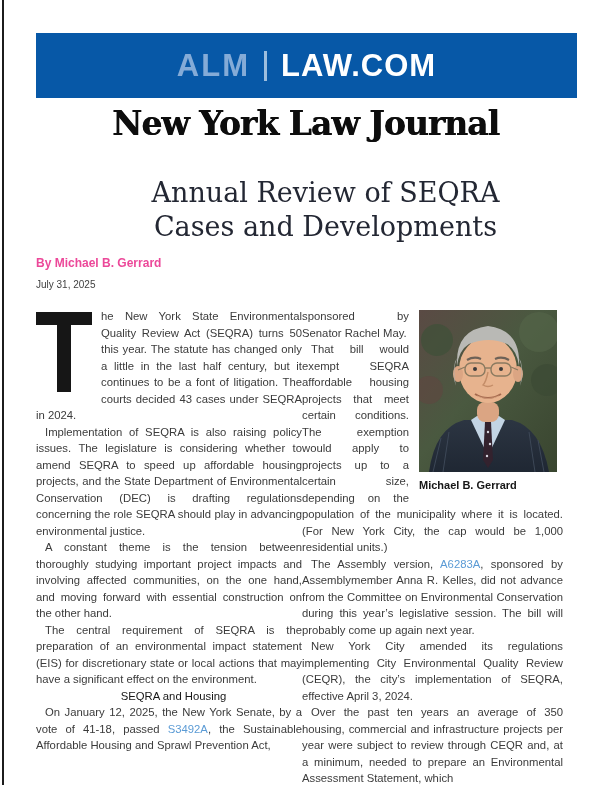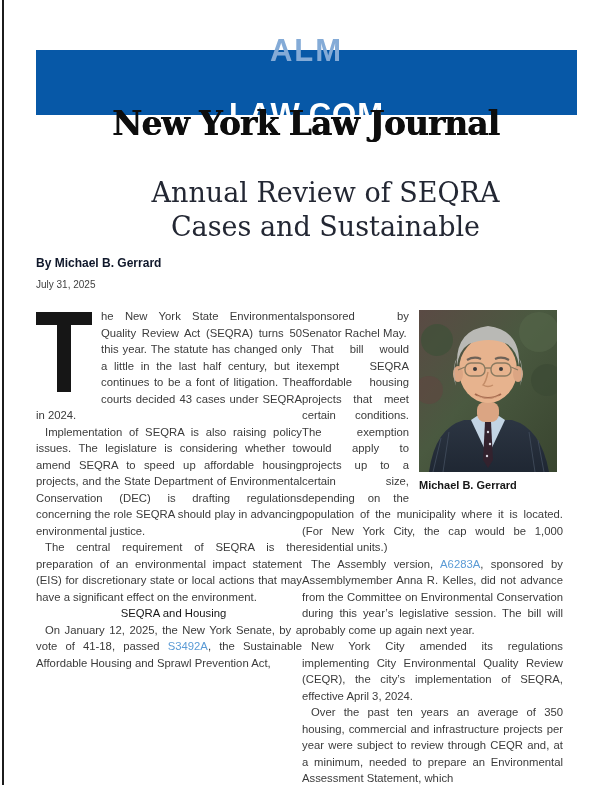--- a/index.html
+++ b/index.html
@@ -19,23 +19,23 @@
     overflow:hidden;
   }
   .page-edge{
     position:absolute;left:2px;top:0;bottom:0;width:2px;background:#1c1c1c;
   }
   .sr-only{
     position:absolute;width:1px;height:1px;overflow:hidden;clip:rect(0 0 0 0);white-space:nowrap;
   }
   
   .brand-bar{
-    position:absolute;left:36px;top:50px;width:541px;height:65px;
+    position:absolute;left:36px;top:33px;width:541px;height:65px;
     background:var(--header-bg);
-    display:flex;align-items:center;justify-content:center;gap:14px;flex-direction:column;
+    display:flex;align-items:center;justify-content:center;gap:14px;
   }
   .brand-alm{
     color:var(--alm-color);
     font-size:31px;font-weight:bold;letter-spacing:2px;
     font-family:"Liberation Sans", sans-serif;
   }
   .brand-sep{
     width:3px;height:30px;background:#9dbede;
   }
   .brand-lawcom{
@@ -56,21 +56,21 @@
   .article-title{
     position:absolute;left:0;top:176px;width:100%;
     text-align:center;
     font-family:"DejaVu Serif", serif;
     font-size:27px;line-height:34px;
     color:var(--title-color);
     padding-left:40px;
   }
   .byline{
     position:absolute;left:36px;top:256px;
-    font-size:12px;font-weight:bold;color:#0f172a;
+    font-size:12px;font-weight:bold;color:#ec4899;
   }
   .dateline{
     position:absolute;left:36px;top:279px;
     font-size:10px;color:#3f3f3f;
   }
   
   .body-wrap{
     position:absolute;left:36px;top:308px;width:541px;
     display:flex;
   }
@@ -110,37 +110,38 @@
 <div class="brand-bar">
   <span class="brand-alm">ALM</span>
   <span class="brand-sep"></span>
   <span class="brand-lawcom">LAW.COM</span>
 </div>
 
 <div class="masthead">New York Law Journal</div>
 
 <div class="article-title">
   <div>Annual Review of SEQRA</div>
-  <div>Cases and Sustainable</div>
+  <div>Cases and Developments</div>
 </div>
 
 <div class="byline">By Michael B. Gerrard</div>
 <div class="dateline">July 31, 2025</div>
 
 <div class="body-wrap">
 
   <div class="col col-left">
     <p class="no-indent">
       <span class="dropcap">
         <span class="sr-only">T</span>
         <span class="dc-h"></span>
         <span class="dc-v"></span>
       </span><span>he New York State Environmental Quality Review Act (SEQRA) turns 50 this year. The statute has changed only a little in the last half century, but it continues to be a font of litigation. The courts decided 43 cases under SEQRA in 2024.</span>
     </p>
     <p>Implementation of SEQRA is also raising policy issues. The legislature is considering whether to amend SEQRA to speed up affordable housing projects, and the State Department of Environmental Conservation (DEC) is drafting regulations concerning the role SEQRA should play in advancing environmental justice.</p>
+    <p>A constant theme is the tension between thoroughly studying important project impacts and involving affected communities, on the one hand, and moving forward with essential construction on the other hand.</p>
     <p>The central requirement of SEQRA is the preparation of an environmental impact statement (EIS) for discretionary state or local actions that may have a significant effect on the environment.</p>
     <p class="section-heading">SEQRA and Housing</p>
     <p><span>On January 12, 2025, the New York Senate, by a vote of 41-18, passed </span><a href="#" class="body-link">S3492A</a><span>, the Sustainable Affordable Housing and Sprawl Prevention Act,</span></p>
   </div>
 
   <div class="col col-right">
     <figure class="photo-fig">
       <svg viewBox="0 0 138 162" aria-hidden="true">
         <defs>
           <linearGradient id="bgGrad" x1="0" y1="0" x2="1" y2="1">

